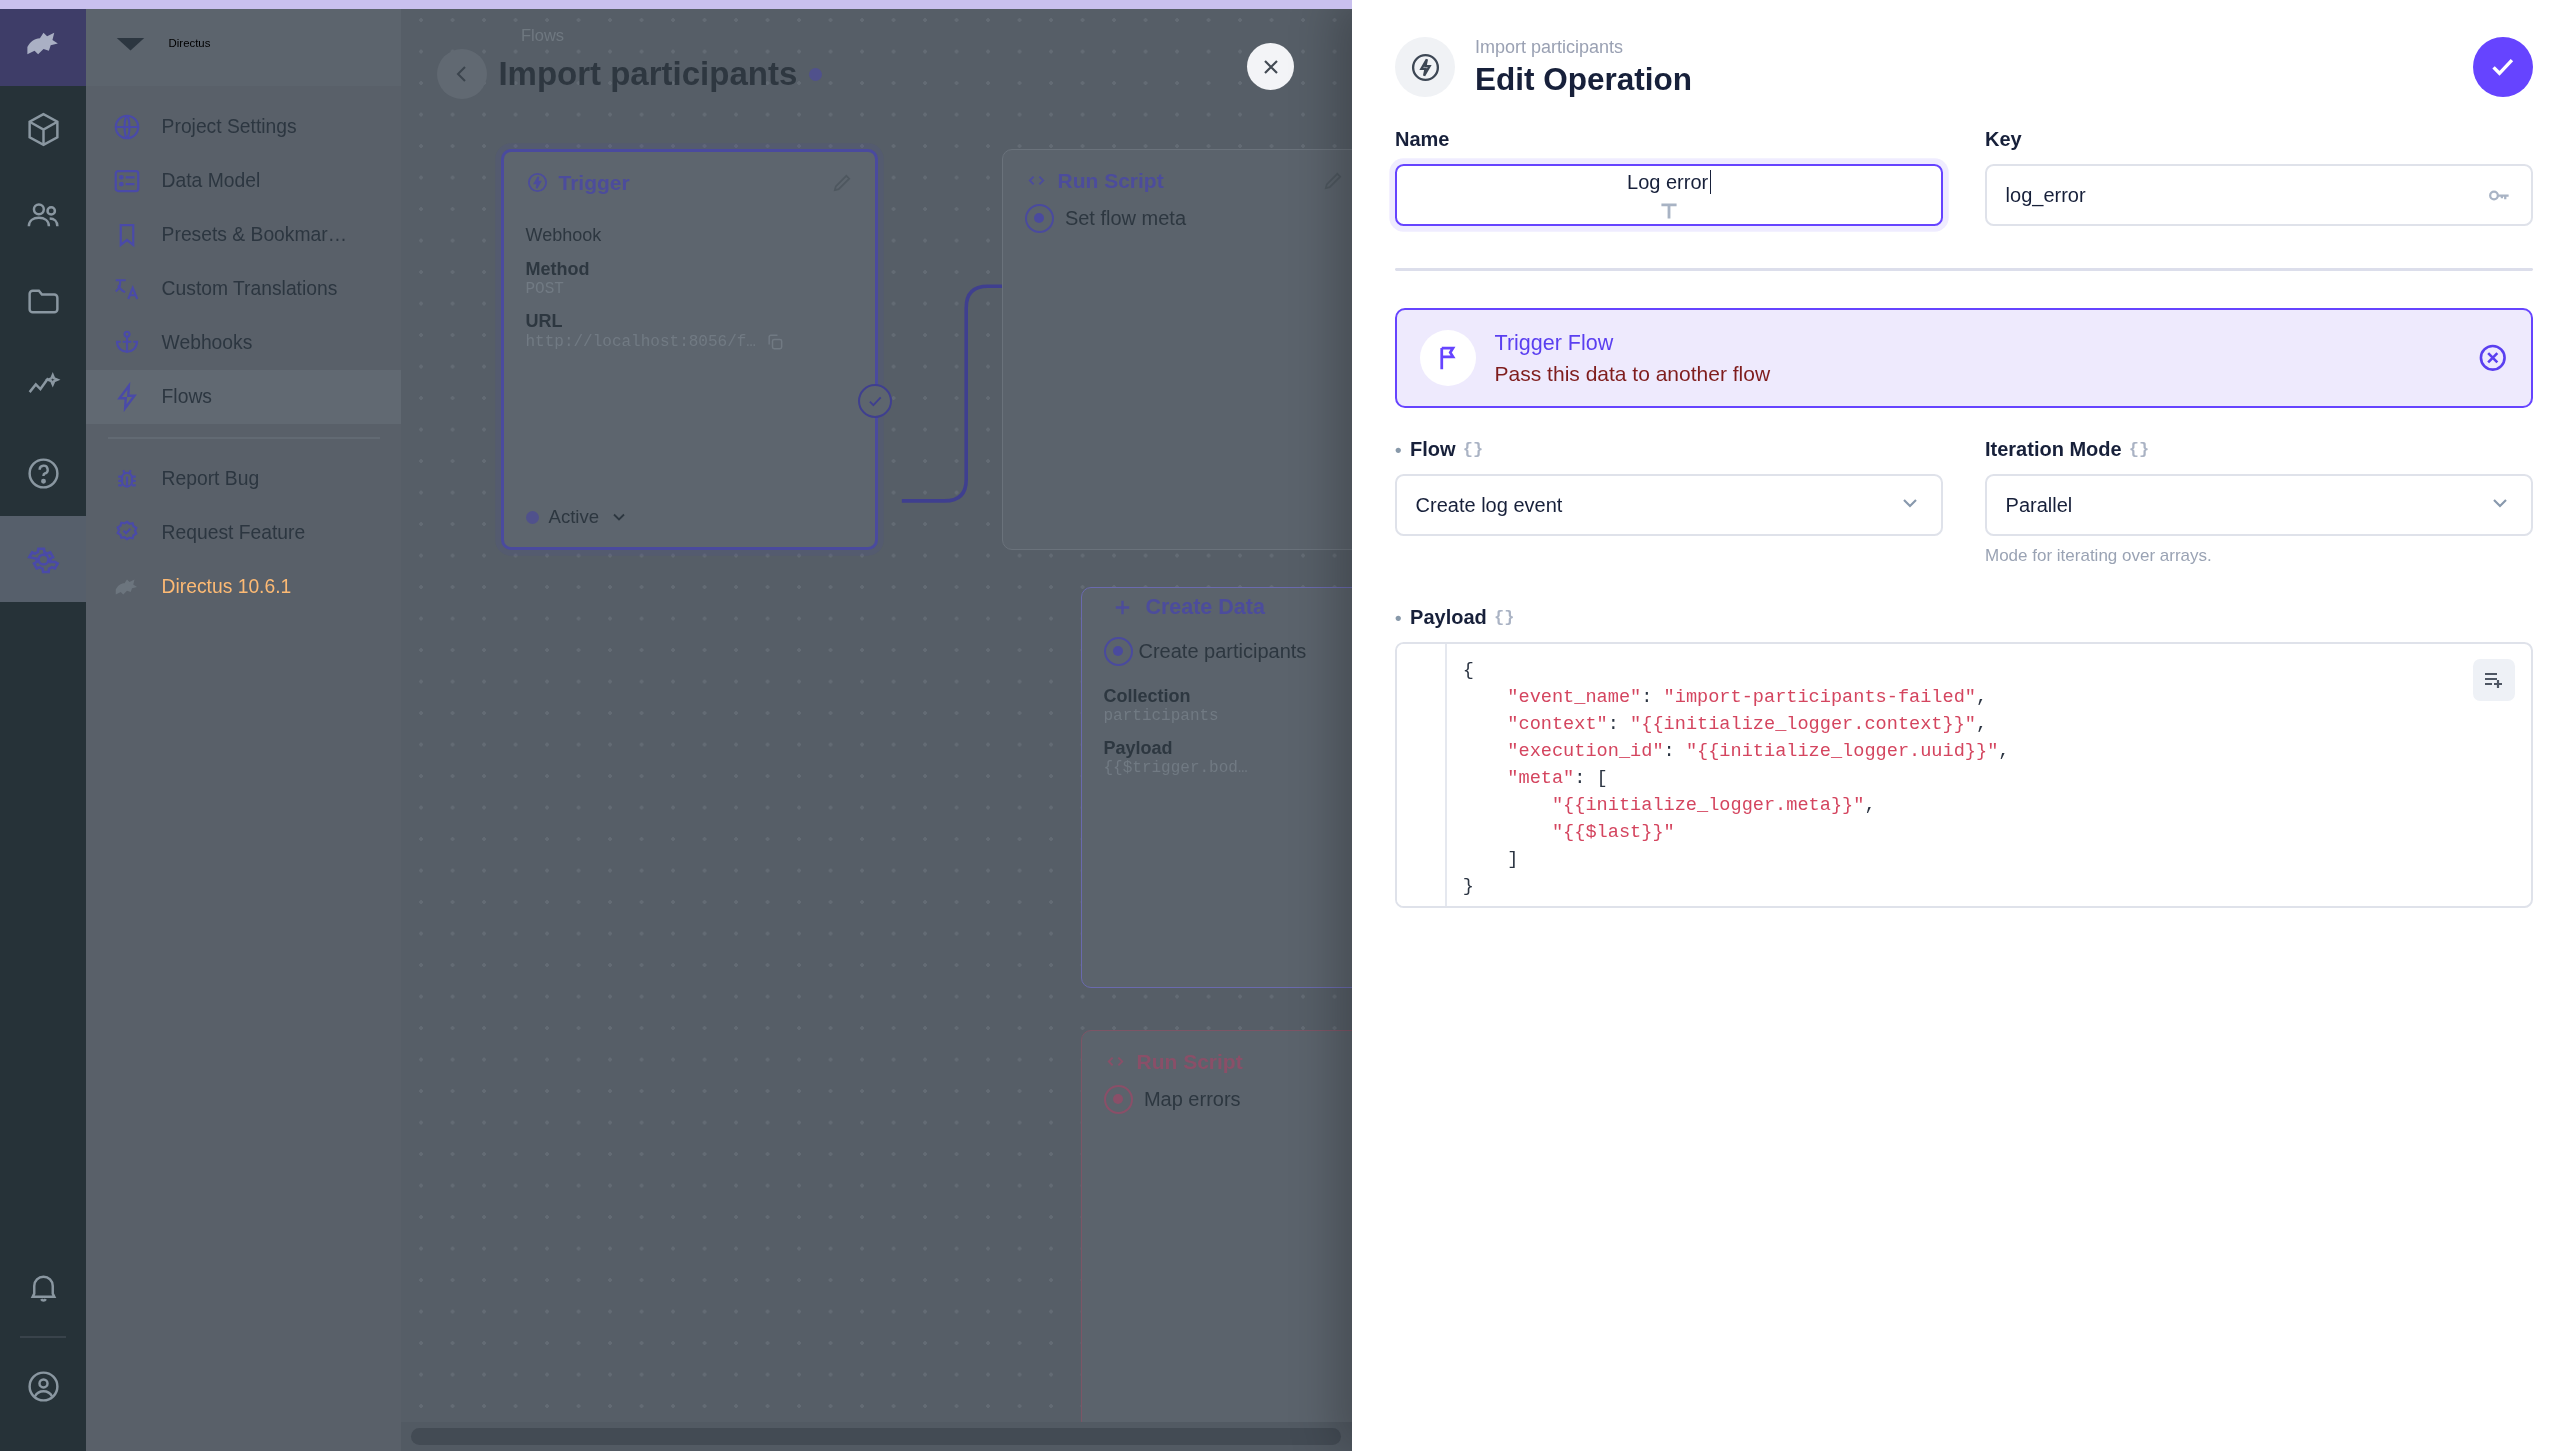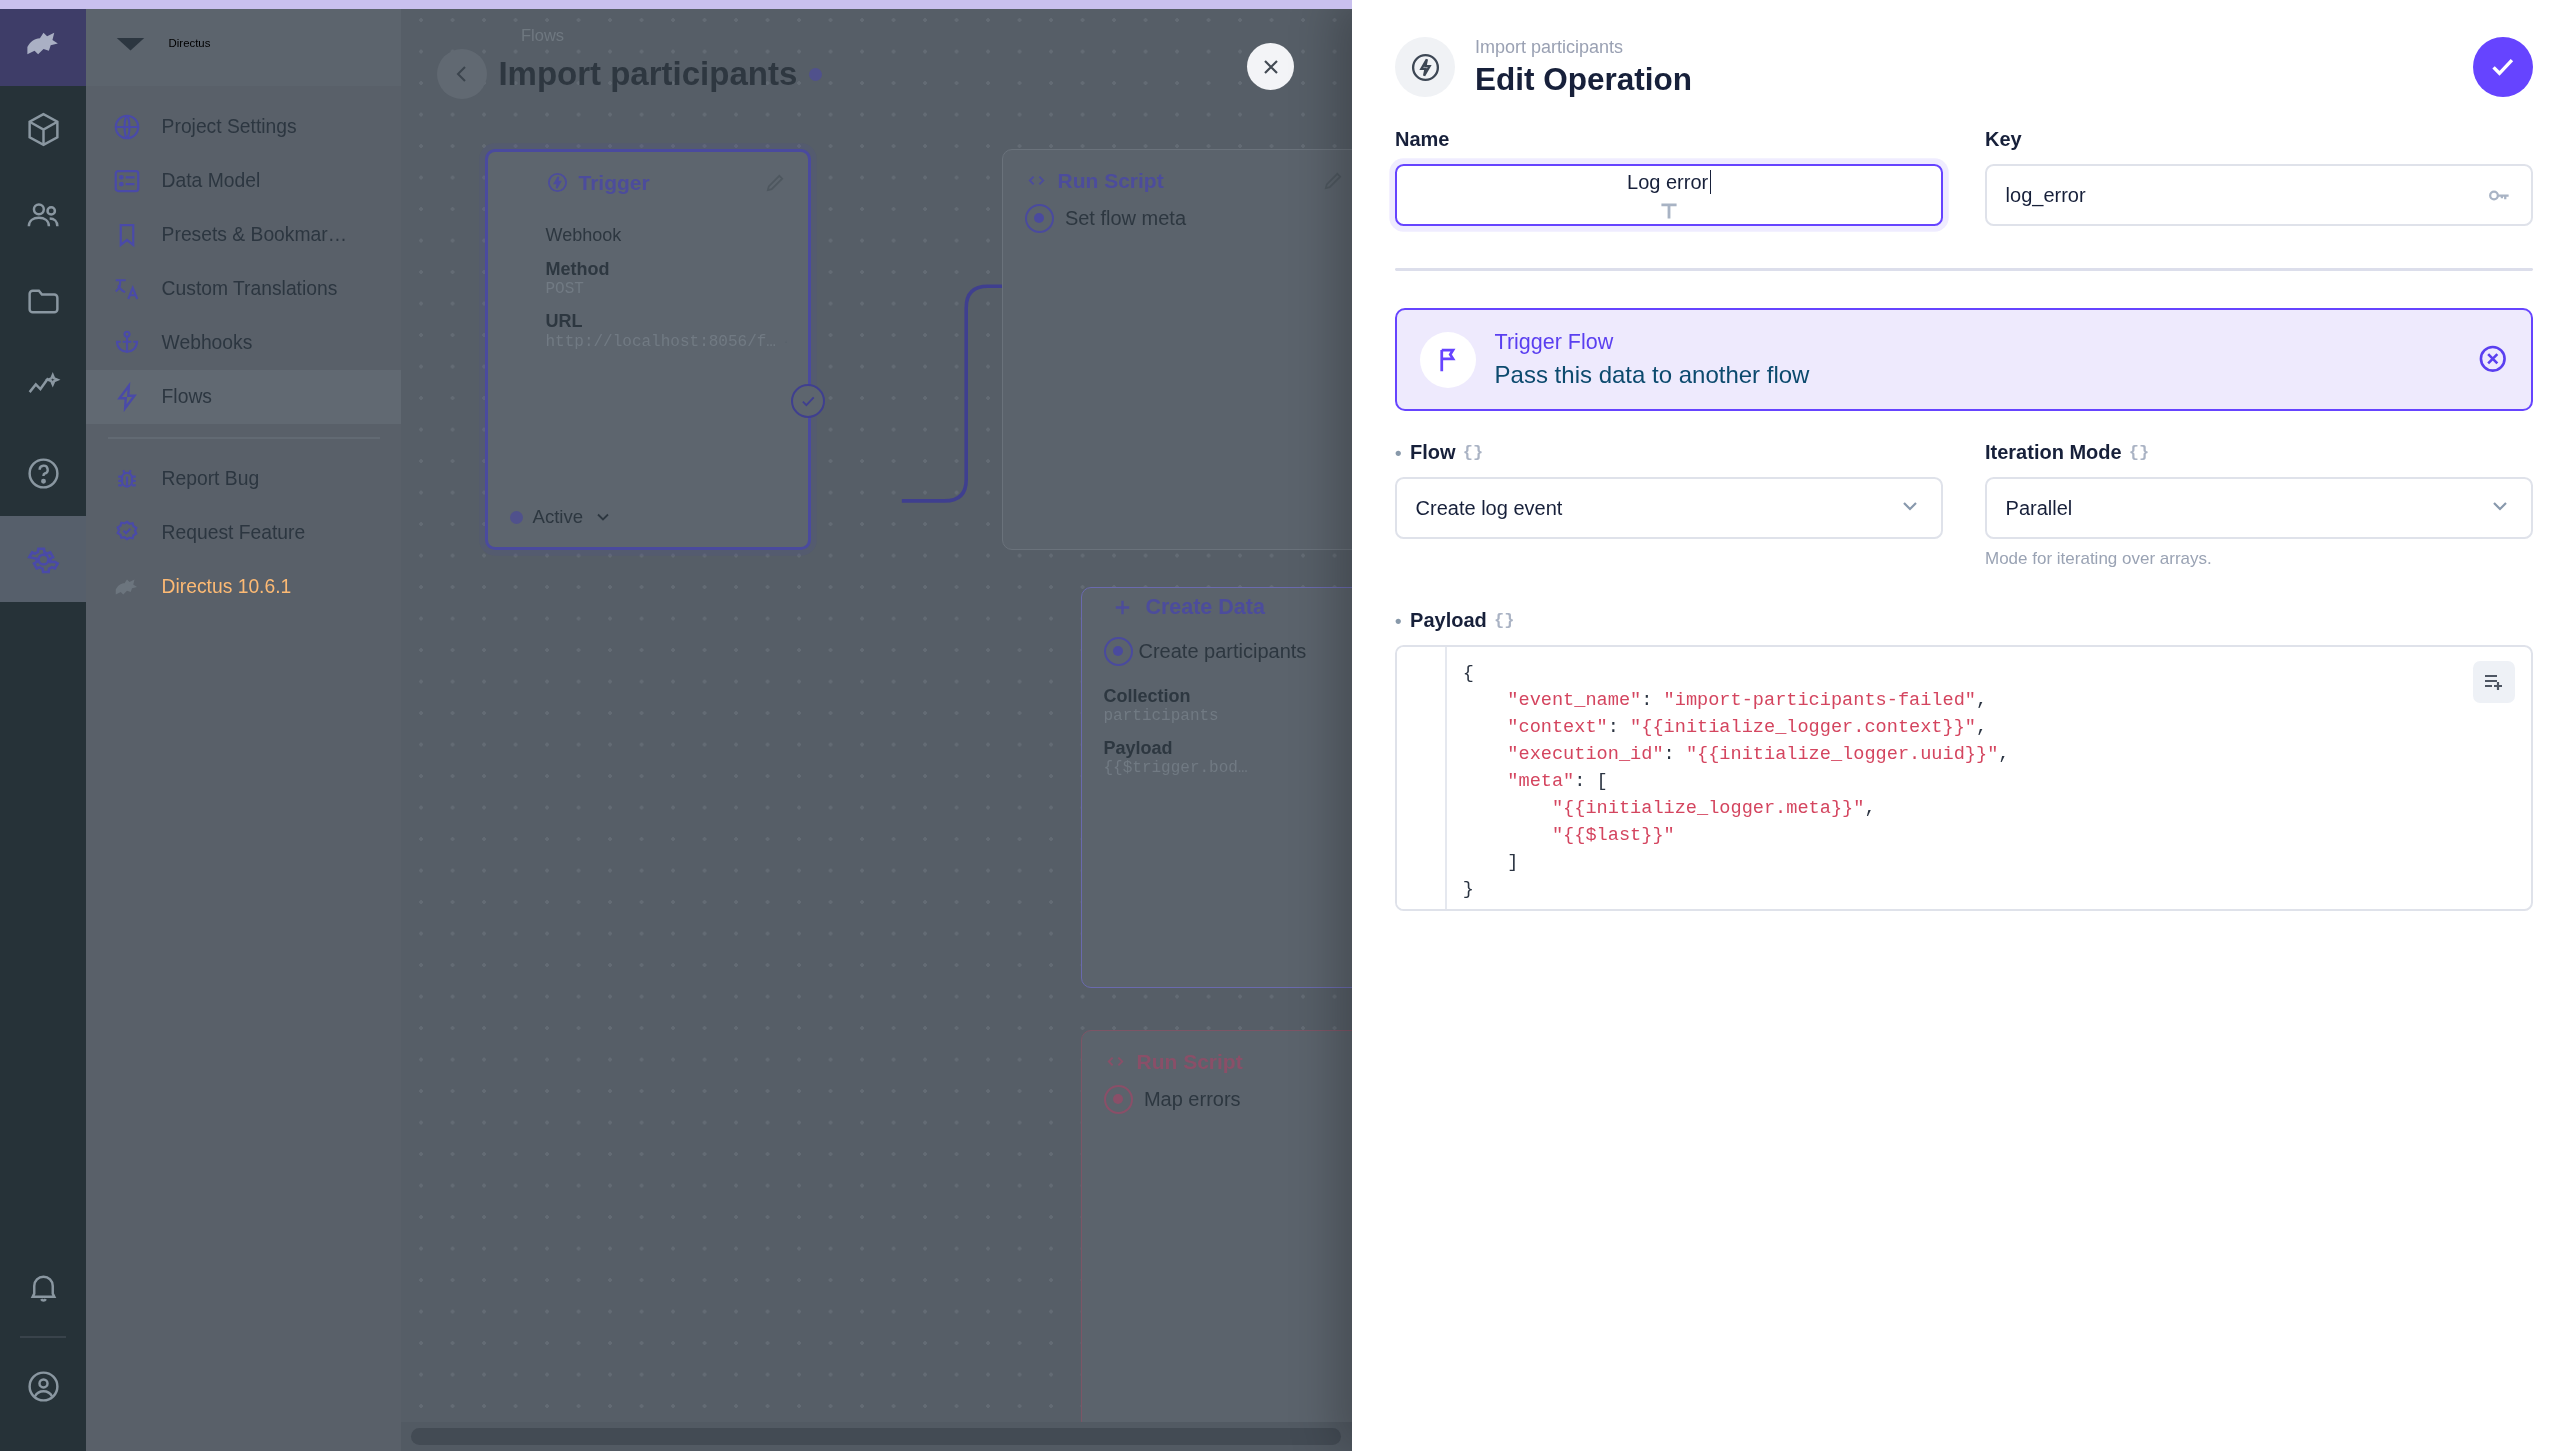--- a/index.html
+++ b/index.html
@@ -81,22 +81,22 @@
 
   .close-x {
     position: absolute; left: 846px; top: 43px;
     width: 47px; height: 47px; border-radius: 50%; background: #f3f4f7;
     display: flex; align-items: center; justify-content: center; color: #424a53;
   }
 
   
   .fcard { position: absolute; border-radius: 10px; }
   .fcard.trigger {
-    left: 84px; top: 149px; width: 326px; height: 401px;
-    background: #5d656e; border: 3.6px solid #4a4a9e; box-shadow: 0 0 0 5.7px rgba(80,80,150,.18); padding-left: 36px;
+    left: 100px; top: 149px; width: 377px; height: 401px;
+    background: #5d656e; border: 3.6px solid #4a4a9e; box-shadow: 0 0 0 5.7px rgba(80,80,150,.18);
   }
   .fcard.plain {
     background: #5b636c; border: 1.4px solid #6a727b;
   }
   .fcard-head {
     display: flex; align-items: center; justify-content: space-between;
     padding: 18.6px 21.5px 0 21.5px;
   }
   .fcard-type { display: flex; align-items: center; gap: 10px; font-size: 21px; font-weight: bold; color: #4c4c9c; }
   .fcard-type.rose { color: #8a4f68; }
@@ -192,21 +192,21 @@
   .panel-card {
     margin-top: 37px; border: 2.9px solid #6644ff; border-radius: 10px;
     background: #eeeafd; display: flex; align-items: center; padding: 20px 23px;
   }
   .pc-ico {
     width: 56px; height: 56px; border-radius: 50%; background: #fff;
     display: flex; align-items: center; justify-content: center; color: #6644ff; flex: 0 0 auto;
   }
   .pc-texts { margin-left: 18.6px; }
   .pc-title { font-size: 21.5px; color: #5a3ff0; }
-  .pc-sub { font-size: 24px; color: #0c4a6e; margin-top: 5.7px; }
+  .pc-sub { font-size: 21px; color: #7f1d1d; margin-top: 5.7px; }
   .pc-close { margin-left: auto; color: #5a3ff0; }
 
   .sel {
     margin-top: 13px; height: 62px; border-radius: 8.6px; border: 2.1px solid #dfe2ea;
     background: #fff; display: flex; align-items: center; padding: 0 18.6px;
     font-size: 20px; color: #17203a;
   }
   .sel .val { flex: 1 1 auto; }
   .sel .chev { color: #8899ad; }
   .hint { margin-top: 10px; font-size: 17px; color: #9aa3b4; }

